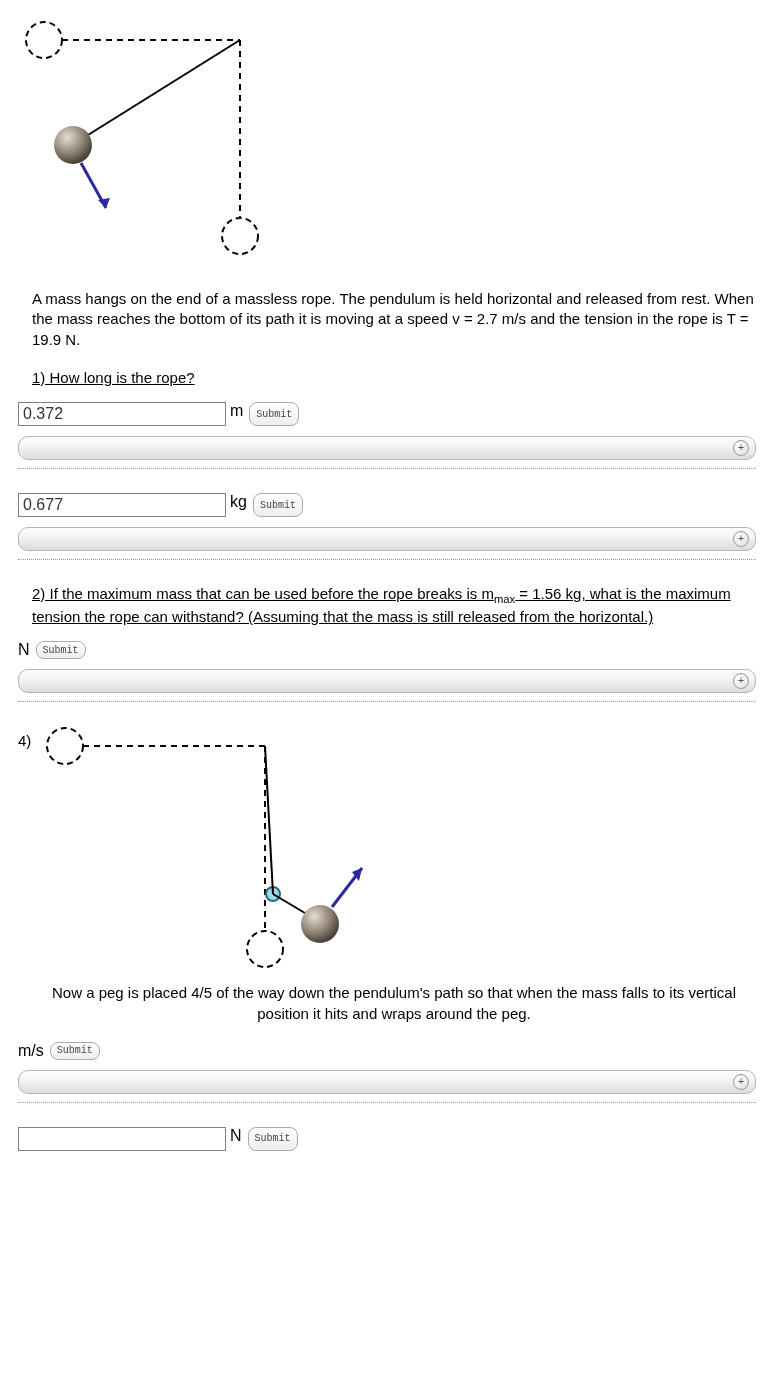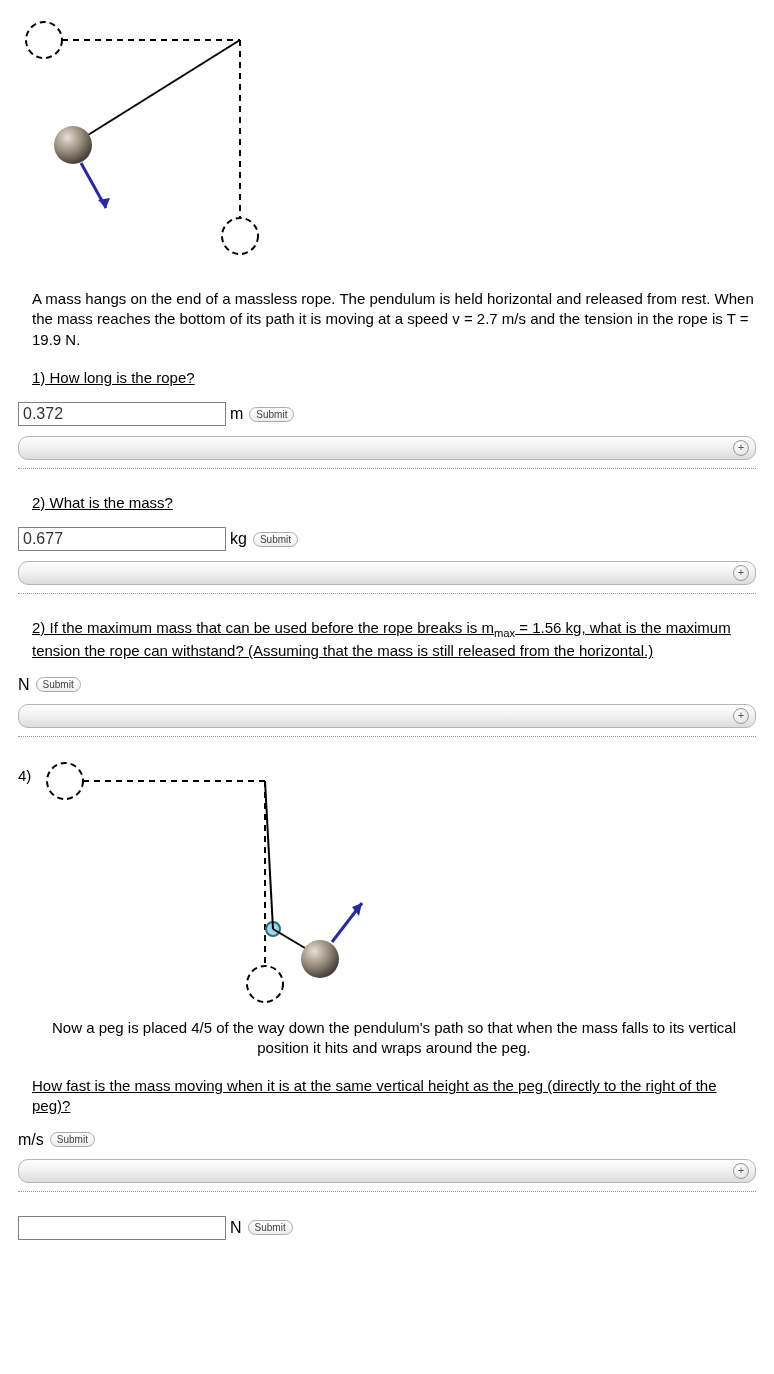--- a/index.html
+++ b/index.html
@@ -15,21 +15,20 @@
   .problem-block {
     margin-bottom: 8px;
   }
   .intro-text, .q-text {
     margin: 6px 0 18px 14px;
     line-height: 1.35;
   }
   .q-text { margin-bottom: 14px; text-decoration: underline; }
   .answer-row {
     display: flex;
-    align-items: center;
     gap: 4px;
     margin-bottom: 10px;
   }
   .answer-input {
     width: 208px;
     height: 24px;
     border: 1px solid #808080;
     font-size: 16px;
     padding: 0 4px;
     font-family: Verdana, Geneva, sans-serif;
@@ -42,20 +41,21 @@
   }
   .submit-btn {
     font-size: 10px;
     padding: 1px 6px;
     border: 1px solid #aaa;
     border-radius: 8px;
     background: linear-gradient(#fff,#eee);
     color: #444;
     cursor: pointer;
     line-height: 1.1;
+    font-family: Liberation Mono, monospace;
   }
   .feedback-bar {
     height: 22px;
     border: 1px solid #b5b5b5;
     border-radius: 10px;
     background: linear-gradient(#fdfdfd 0%, #f4f4f4 40%, #dcdcdc 100%);
     position: relative;
     margin-bottom: 4px;
   }
   .feedback-bar .plus {
@@ -124,21 +124,20 @@
     <button class="submit-btn">Submit</button>
   </div>
   <div class="feedback-bar">
     <span class="plus">+</span>
   </div>
 </div>
 <hr class="dotted-sep">
 
 
 <div class="problem-block">
-  <div class="q-text">2) What is the mass?</div>
   <div class="answer-row">
     <input class="answer-input" value="0.677" style="">
     <span class="unit">kg</span>
     <button class="submit-btn">Submit</button>
   </div>
   <div class="feedback-bar">
     <span class="plus">+</span>
   </div>
 </div>
 <hr class="dotted-sep">
@@ -185,21 +184,20 @@
           <stop offset="100%" stop-color="#4a4238"></stop>
         </radialGradient>
       </defs>
       <circle cx="285" cy="198" r="19" fill="url(#ball2)"></circle>
 
       <line x1="297" y1="181" x2="327" y2="142" stroke="#2a2aa0" stroke-width="3"></line>
       <polygon points="327,142 317,146 324,155" fill="#2a2aa0"></polygon>
     </svg>
   </div>
   <div class="intro-text" style="margin-top:0;text-align:center;">Now a peg is placed 4/5 of the way down the pendulum's path so that when the mass falls to its vertical position it hits and wraps around the peg.</div>
-  <div class="q-text">How fast is the mass moving when it is at the same vertical height as the peg (directly to the right of the peg)?</div>
   <div class="answer-row">
     <span class="unit">m/s</span>
     <button class="submit-btn">Submit</button>
   </div>
   <div class="feedback-bar">
     <span class="plus">+</span>
   </div>
 </div>
 <hr class="dotted-sep">
 

